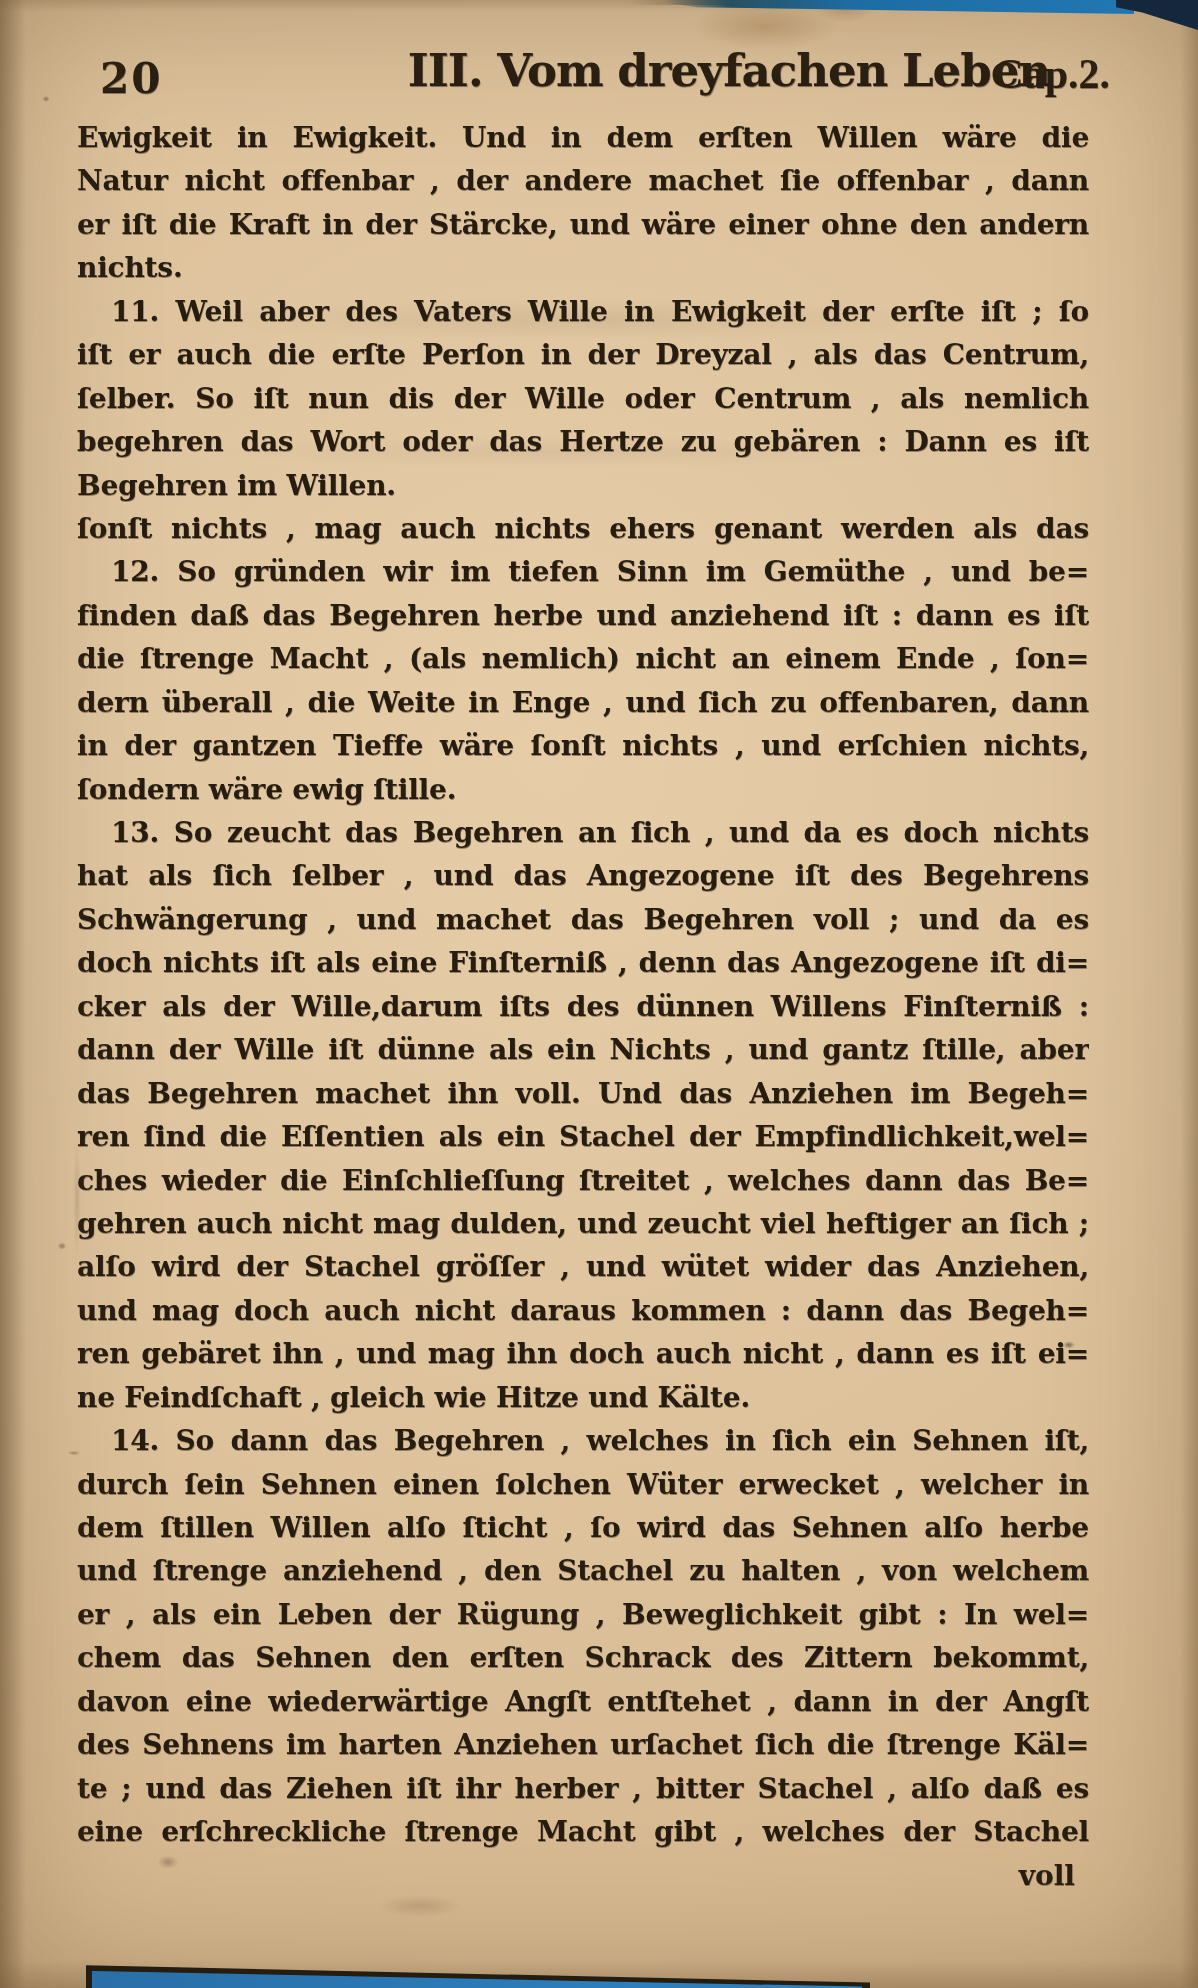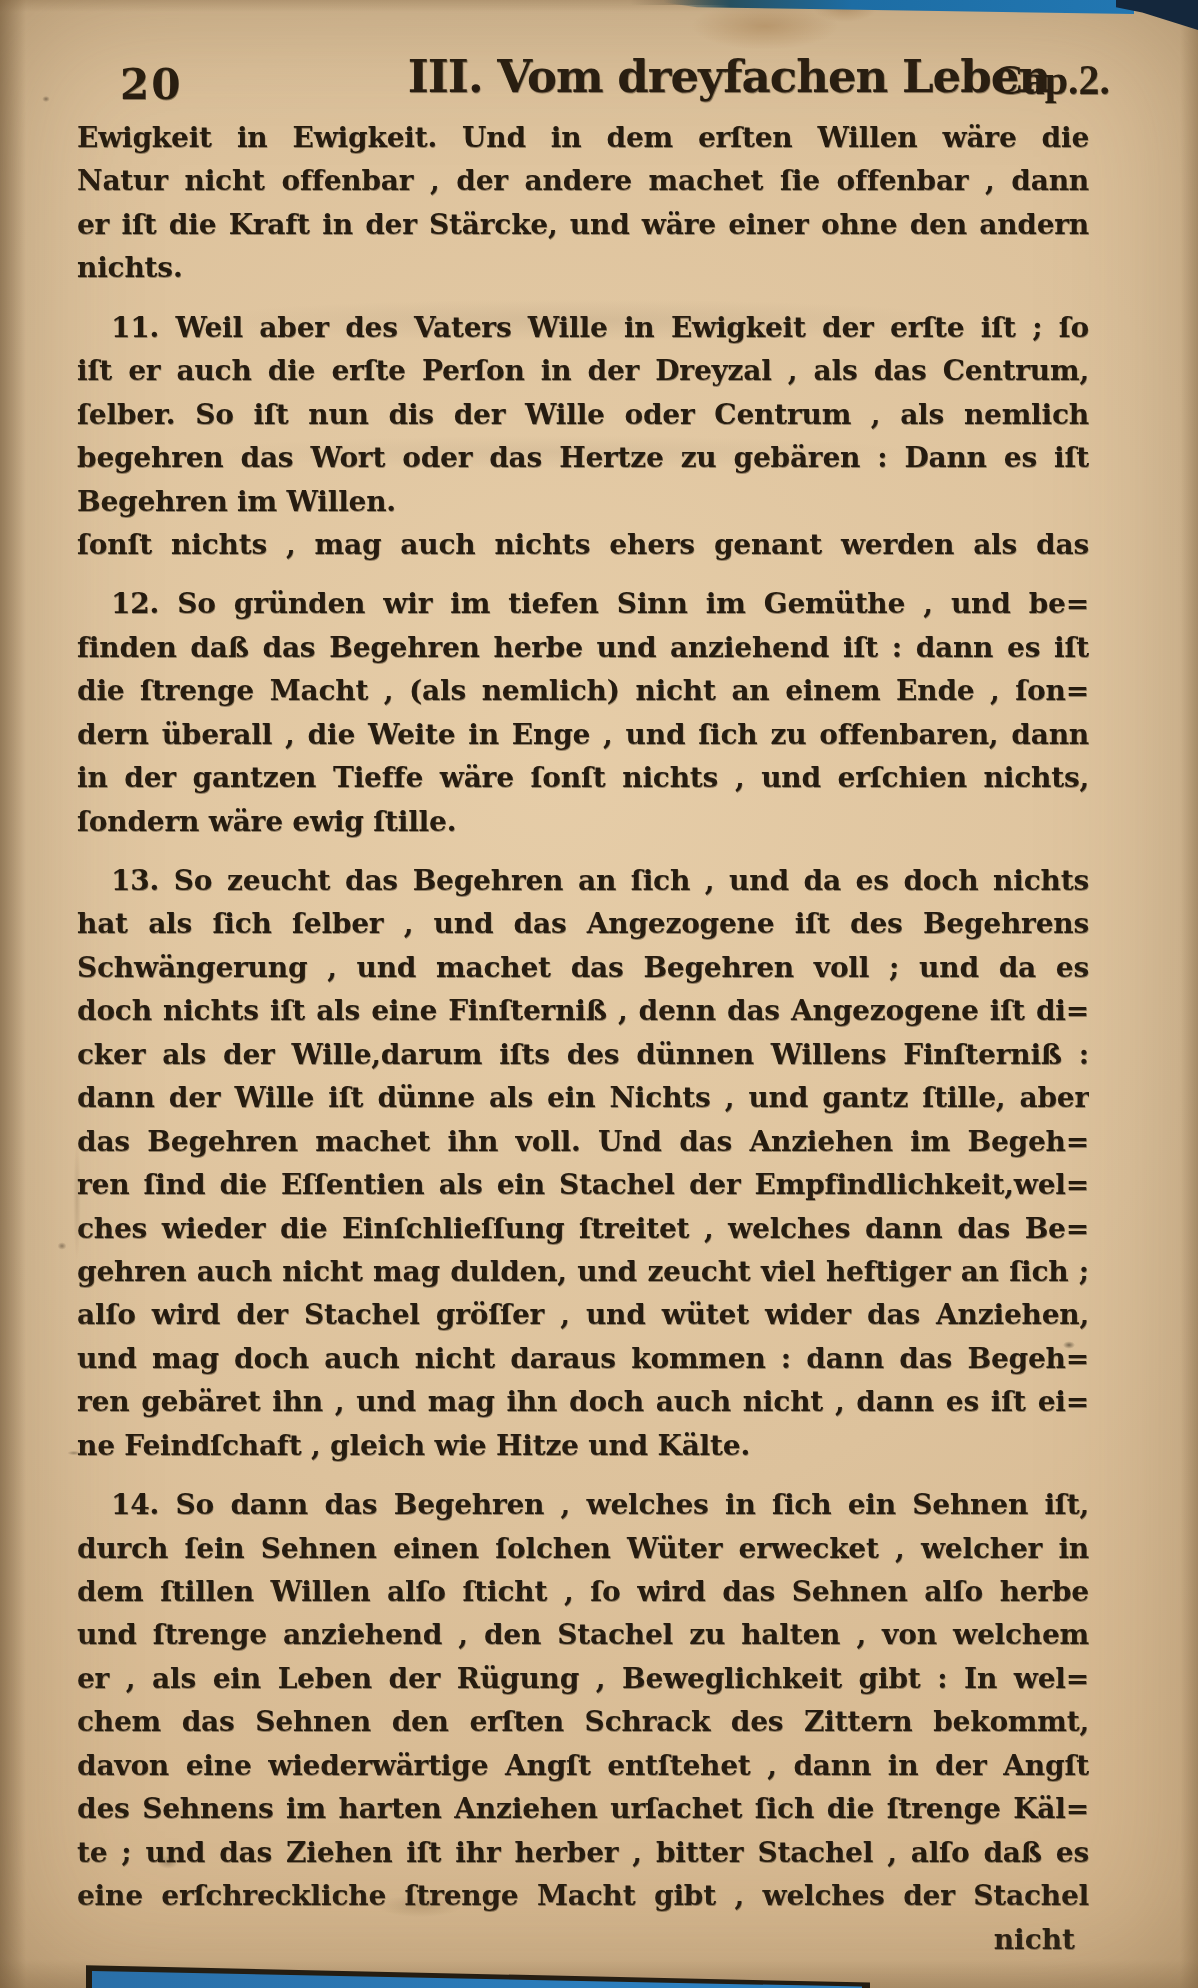--- a/index.html
+++ b/index.html
@@ -38,33 +38,33 @@
     background:linear-gradient(to right, rgba(30,60,90,0) 0%, #27505f 14%, #1d6da4 40%, #2277b2 100%);
     clip-path:polygon(0 0,100% 0,100% 100%,7% 52%,0 18%);}
   .top-navy{position:absolute;top:0;right:0;width:82px;height:30px;z-index:8;
     background:#14273c;clip-path:polygon(0 0,100% 0,100% 100%,32% 42%,0 24%);}
   .bottom-dark{position:absolute;left:86px;bottom:0;width:784px;height:27px;z-index:7;
     background:#241d12;clip-path:polygon(0 16%,100% 80%,100% 100%,0 100%);}
   .bottom-blue{position:absolute;left:92px;bottom:0;width:770px;height:23px;z-index:8;
     background:linear-gradient(to right,#2a6fa8,#2b7cba 60%,#2e83c4);
     clip-path:polygon(0 26%,100% 94%,100% 100%,0 100%);}
   
-  .header{position:absolute;left:108px;right:88px;top:44px;height:64px;z-index:3;margin-top:6px;}
+  .header{position:absolute;left:88px;right:88px;top:44px;height:64px;z-index:3;}
   .pageno{position:absolute;left:12px;top:10px;font-size:42px;font-weight:700;letter-spacing:2px;
     text-shadow:.5px .6px .6px rgba(42,30,16,.45);}
   .title{position:absolute;left:60px;right:60px;top:0;text-align:right;font-size:45px;font-weight:700;
     letter-spacing:-1px;text-shadow:.6px .7px .7px rgba(42,30,16,.5);}
   .cap{position:absolute;right:0;top:6px;font-size:42px;font-weight:700;
     text-shadow:.5px .6px .6px rgba(42,30,16,.45);font-family:Liberation Serif, serif;}
   .bodytext{position:absolute;left:77px;top:116px;width:1012px;z-index:3;}
   .line{height:43.45px;line-height:43.45px;font-size:28px;font-weight:700;letter-spacing:-.2px;
     text-align:justify;text-align-last:justify;overflow:hidden;white-space:nowrap;
     text-shadow:.5px .6px .5px rgba(42,30,16,.42);}
   .line.last{text-align-last:left;}
-  .line.ind{text-indent:34px;margin-top:16px;}
+  .line.ind{text-indent:34px;}
   .catchword{height:43px;line-height:43px;font-size:28px;font-weight:700;text-align:right;
     padding-right:14px;text-shadow:.5px .6px .5px rgba(42,30,16,.42);}
 </style>
 </head>
 <body>
 
 <div class="page">
 
   <div class="stains"></div>
 
@@ -118,21 +118,21 @@
       <div class="line">durch ſein Sehnen einen ſolchen Wüter erwecket , welcher in</div>
       <div class="line">dem ſtillen Willen alſo ſticht , ſo wird das Sehnen alſo herbe</div>
       <div class="line">und ſtrenge anziehend , den Stachel zu halten , von welchem</div>
       <div class="line">er , als ein Leben der Rügung , Beweglichkeit gibt :  In wel=</div>
       <div class="line">chem das Sehnen den erſten Schrack des Zittern bekommt,</div>
       <div class="line">davon eine wiederwärtige Angſt entſtehet , dann in der Angſt</div>
       <div class="line">des Sehnens im harten Anziehen urſachet ſich die ſtrenge Käl=</div>
       <div class="line">te ; und das Ziehen iſt ihr herber , bitter Stachel , alſo daß es</div>
       <div class="line">eine erſchreckliche ſtrenge Macht gibt , welches der Stachel</div>
     </div>
-    <div class="catchword">nicht</div>
+    <div class="catchword">voll</div>
   </div>
 
   <div class="edge-left"></div>
   <div class="edge-right"></div>
   <div class="edge-top"></div>
   <div class="edge-bottom"></div>
   <div class="top-line"></div>
   <div class="top-blue"></div>
   <div class="top-navy"></div>
   <div class="bottom-dark"></div>

